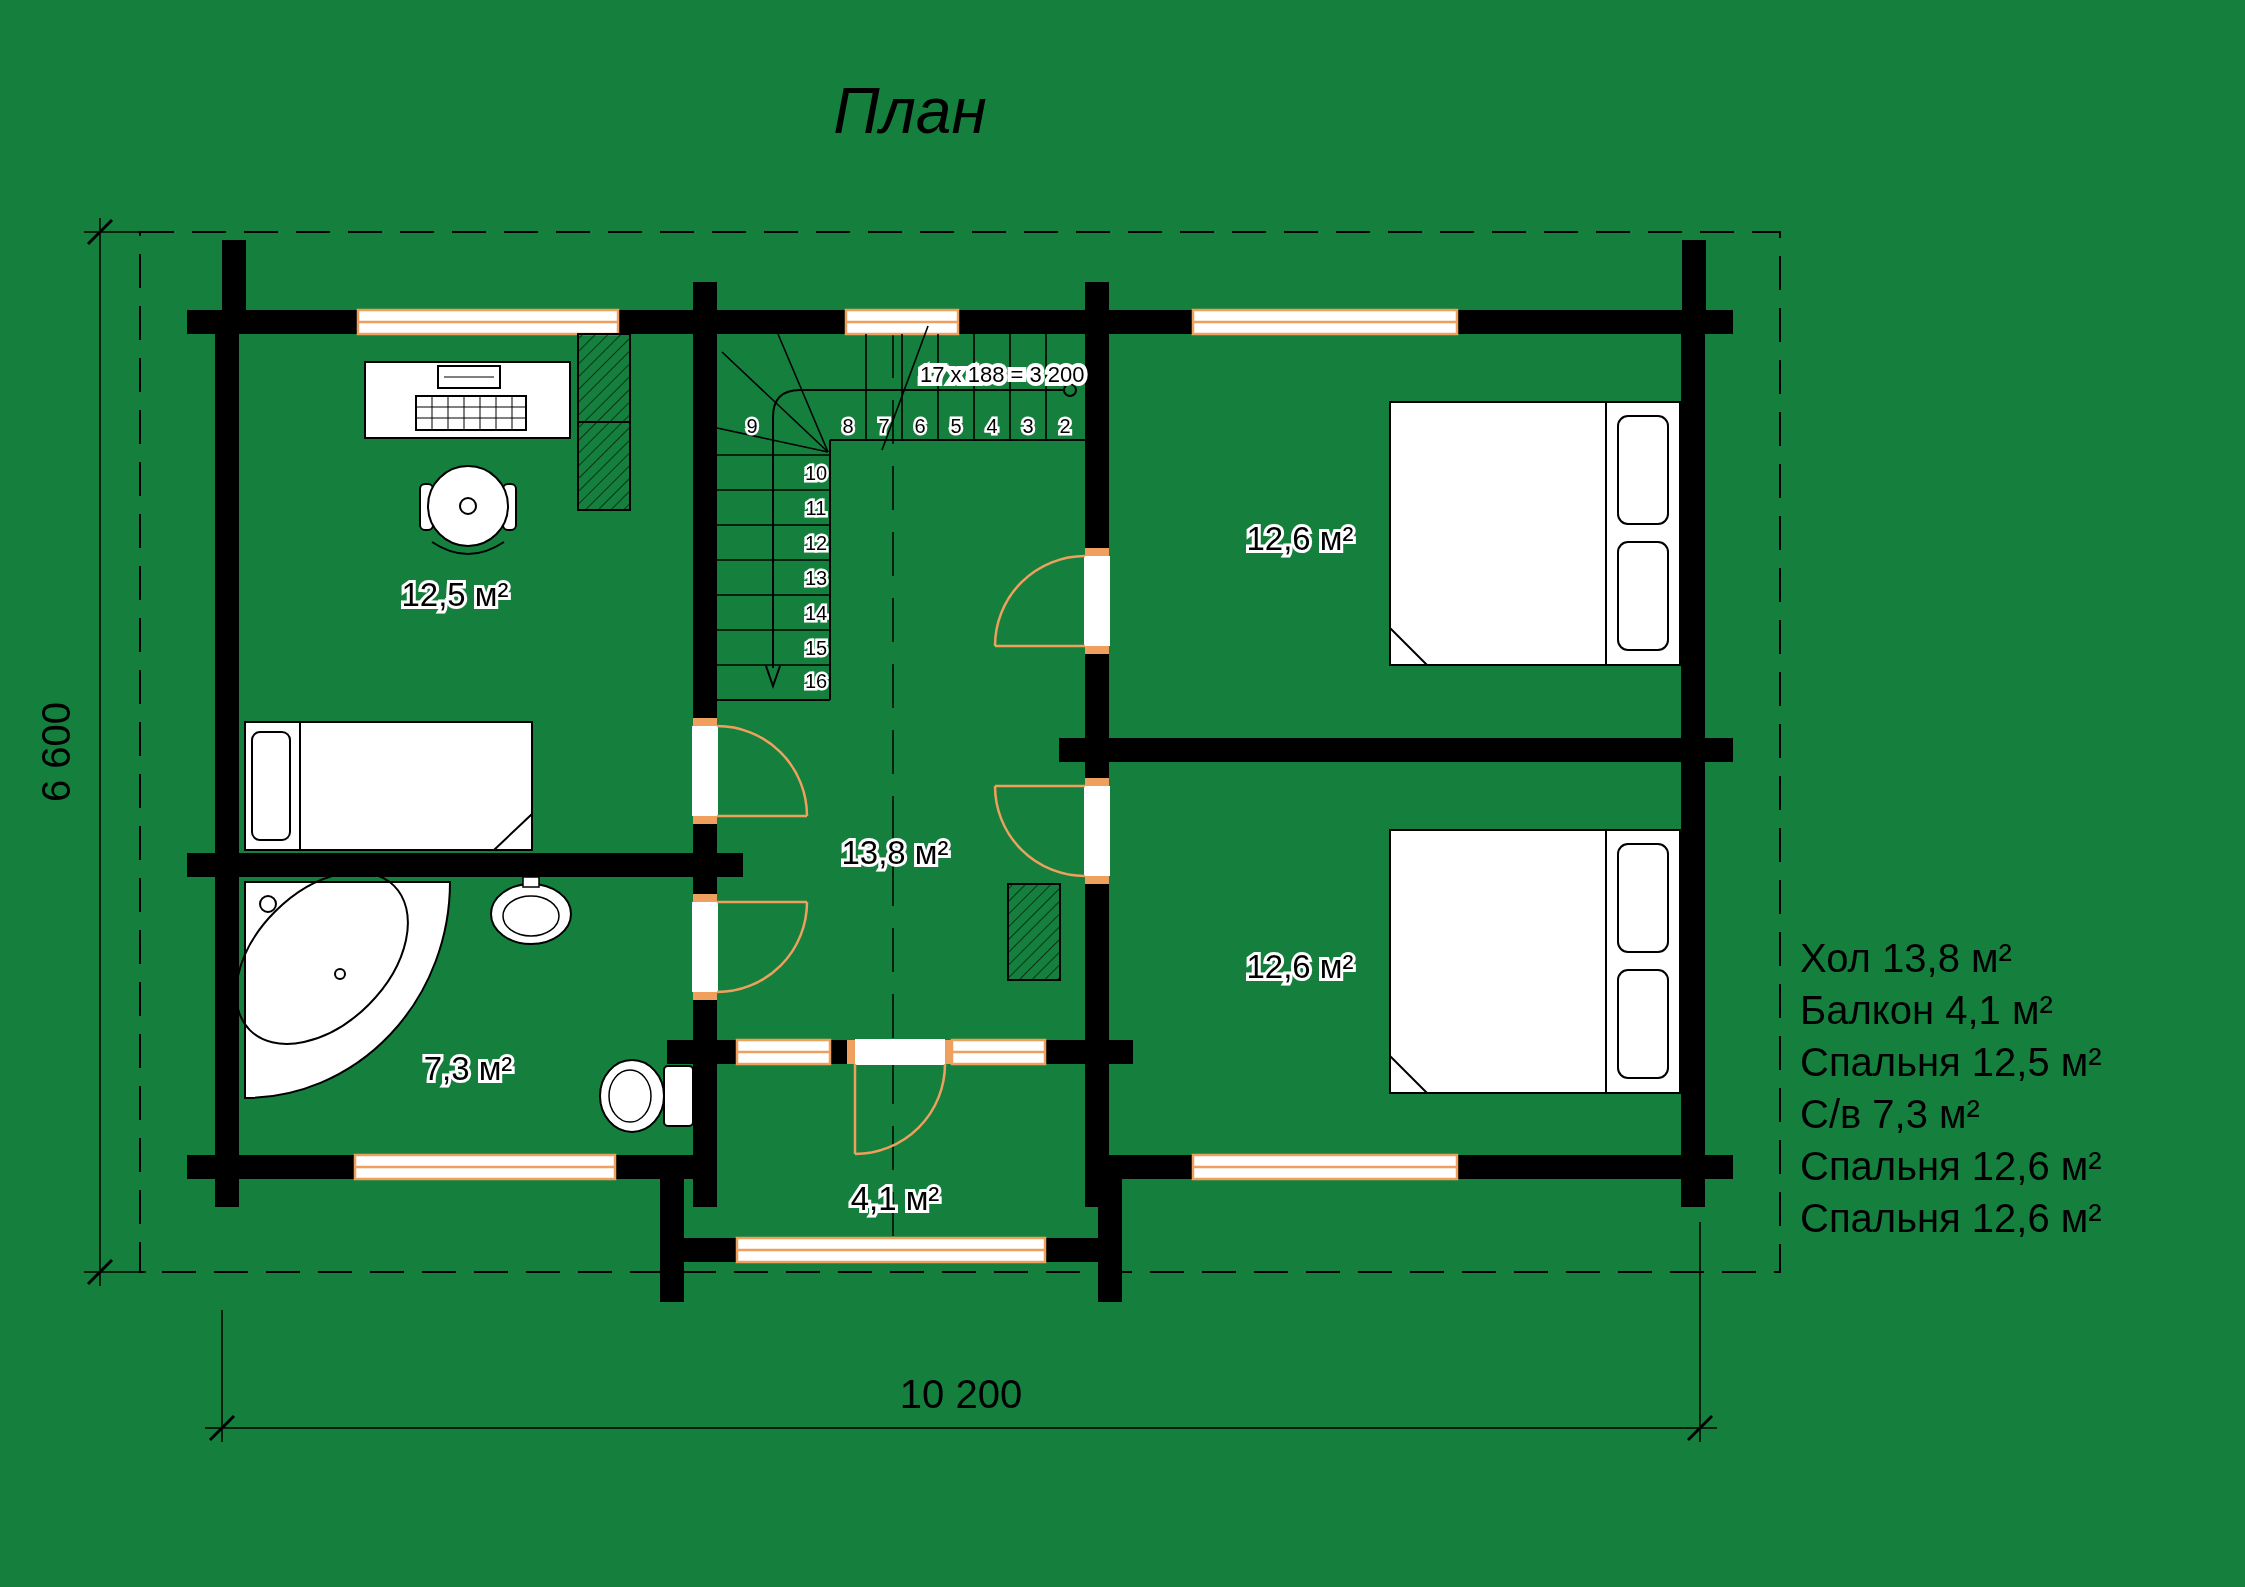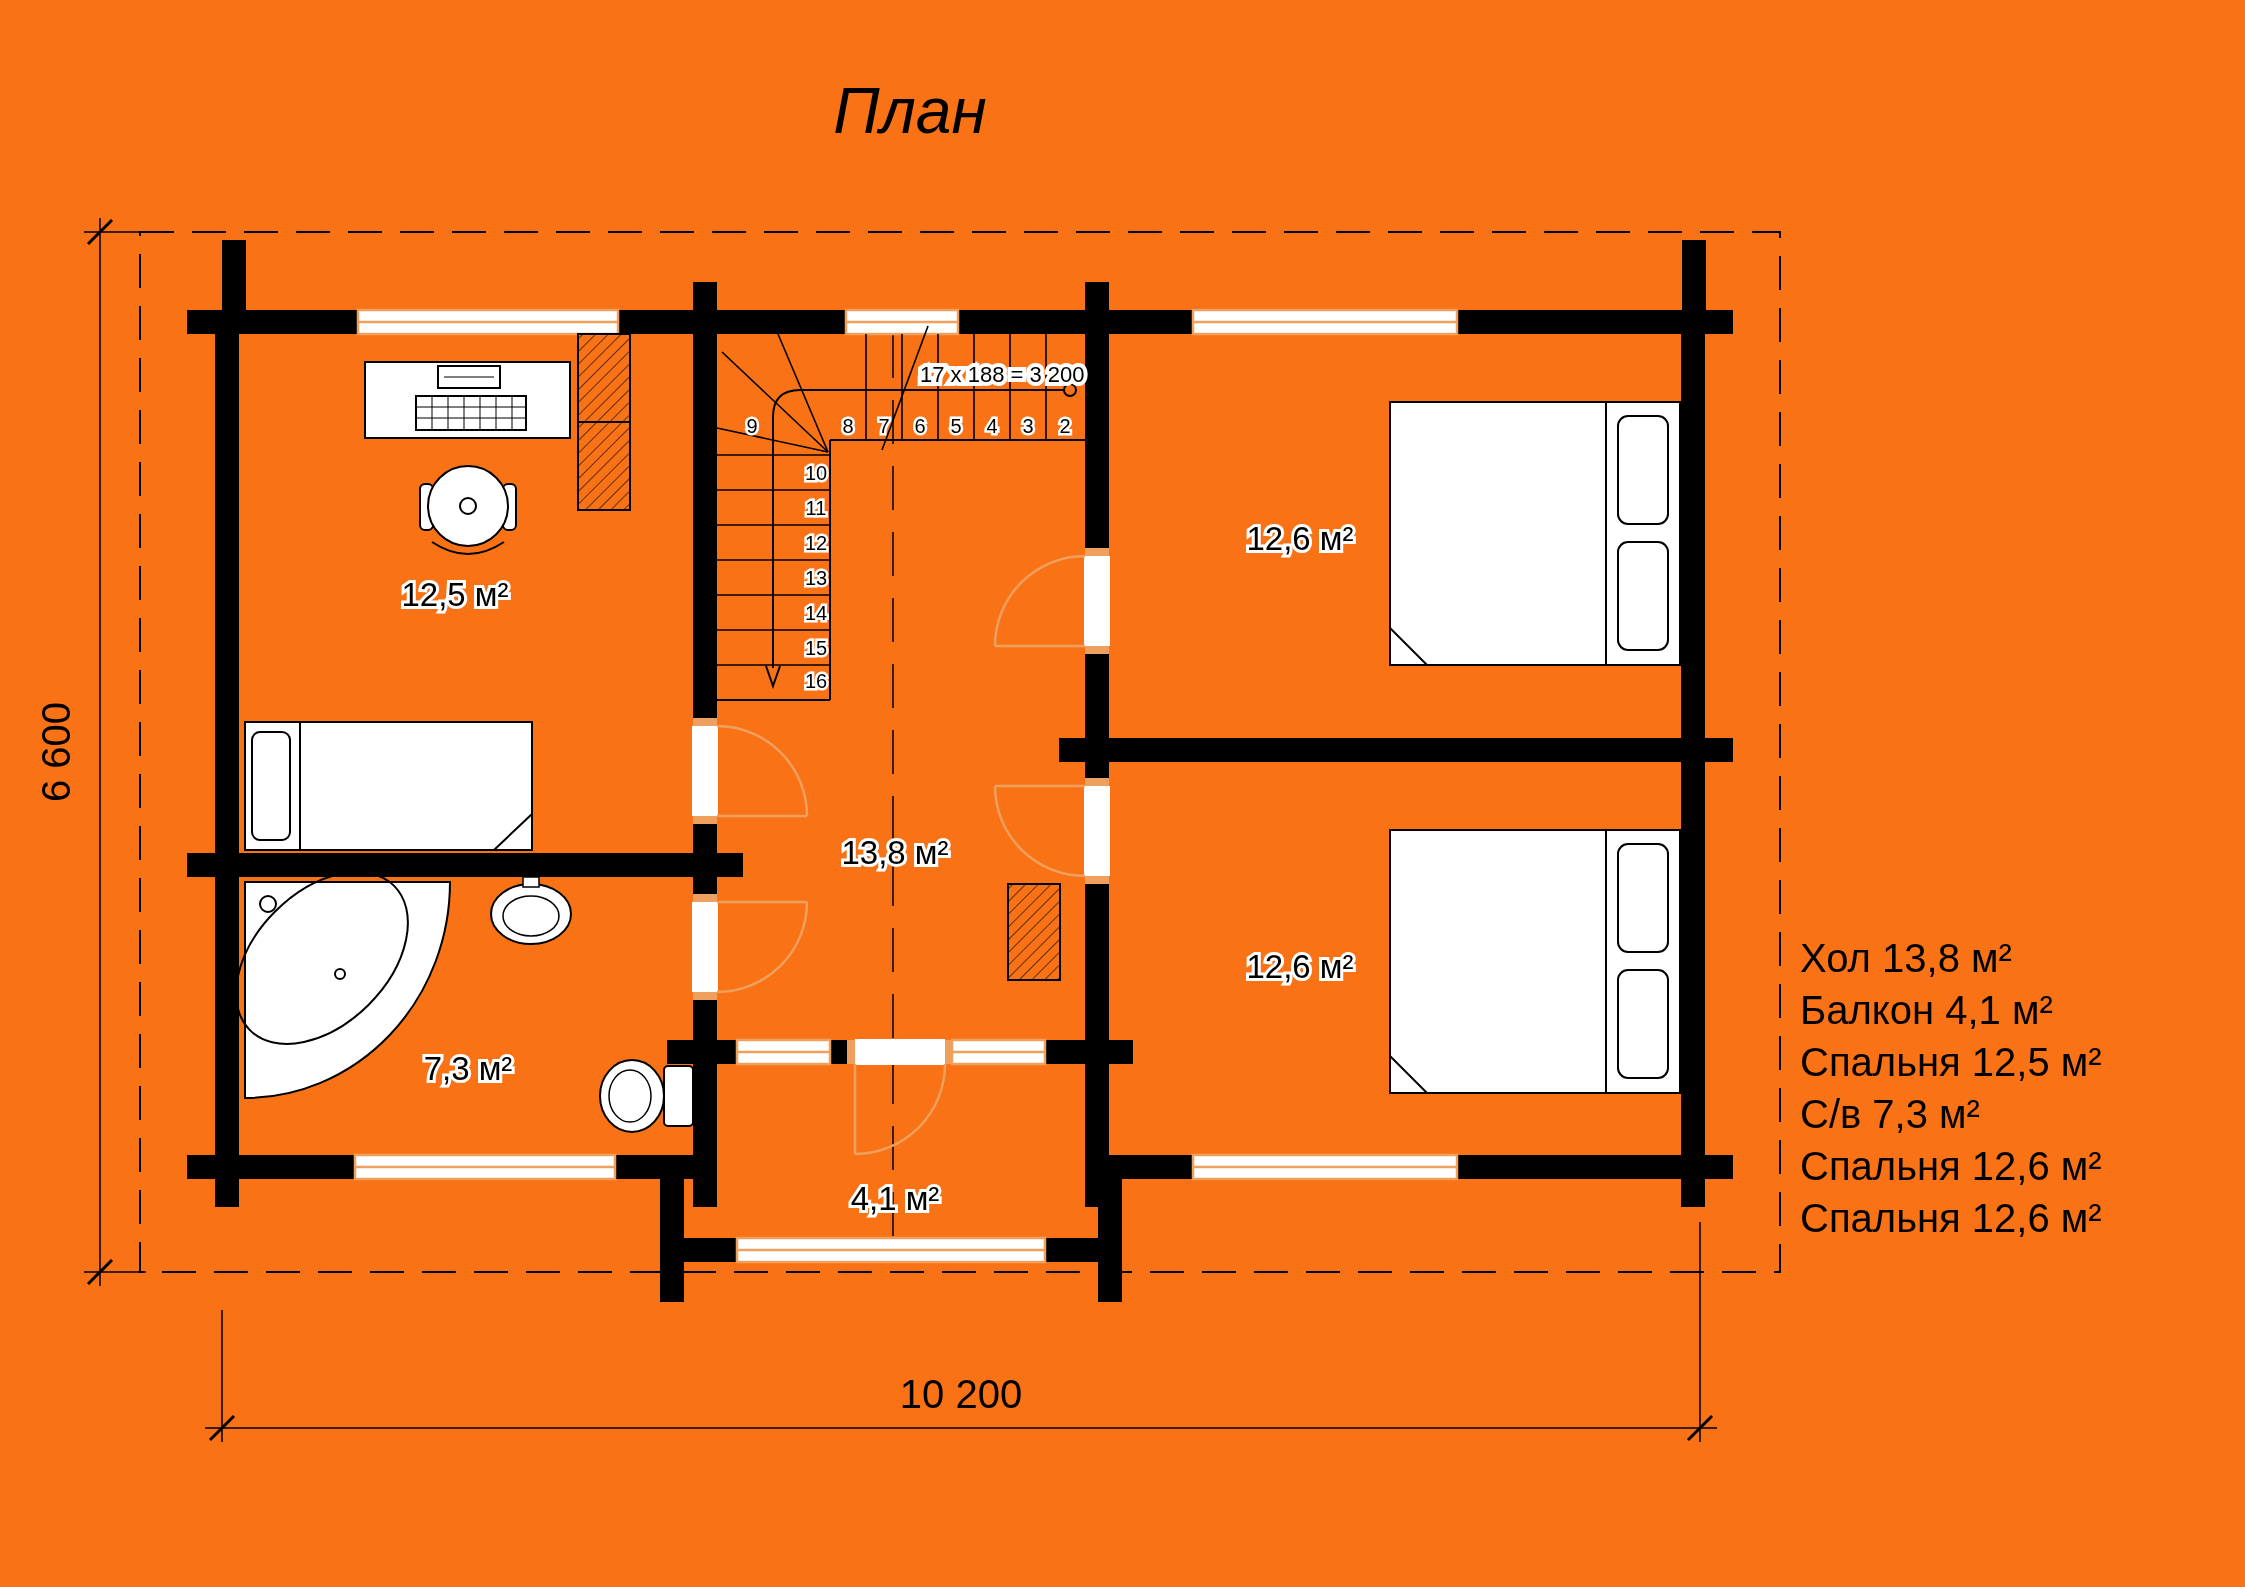--- a/index.html
+++ b/index.html
@@ -1,16 +1,16 @@
 <!DOCTYPE html>
 <html><head>
 <meta charset="utf-8">
 <style>
   html,body{margin:0;padding:0;background:#ffffff;}
-  .canvas{position:relative;width:2245px;height:1587px;background:#f97316;overflow:hidden;}
+  .canvas{position:relative;width:2245px;height:1587px;background:#15803d;overflow:hidden;}
   svg{display:block;}
   svg text{font-family:"Liberation Sans", sans-serif;fill:#000;}
   .room-label{font-size:33px;paint-order:stroke;stroke:#fff;stroke-width:6px;}
   .legend-line{font-size:40px;}
   .dim-label{font-size:40px;}
   .title-text{font-size:64px;font-style:italic;}
   .step-num{font-size:20px;paint-order:stroke;stroke:#fff;stroke-width:5px;}
   .stair-note{font-size:22px;paint-order:stroke;stroke:#fff;stroke-width:8px;}
 </style>
 </head>

